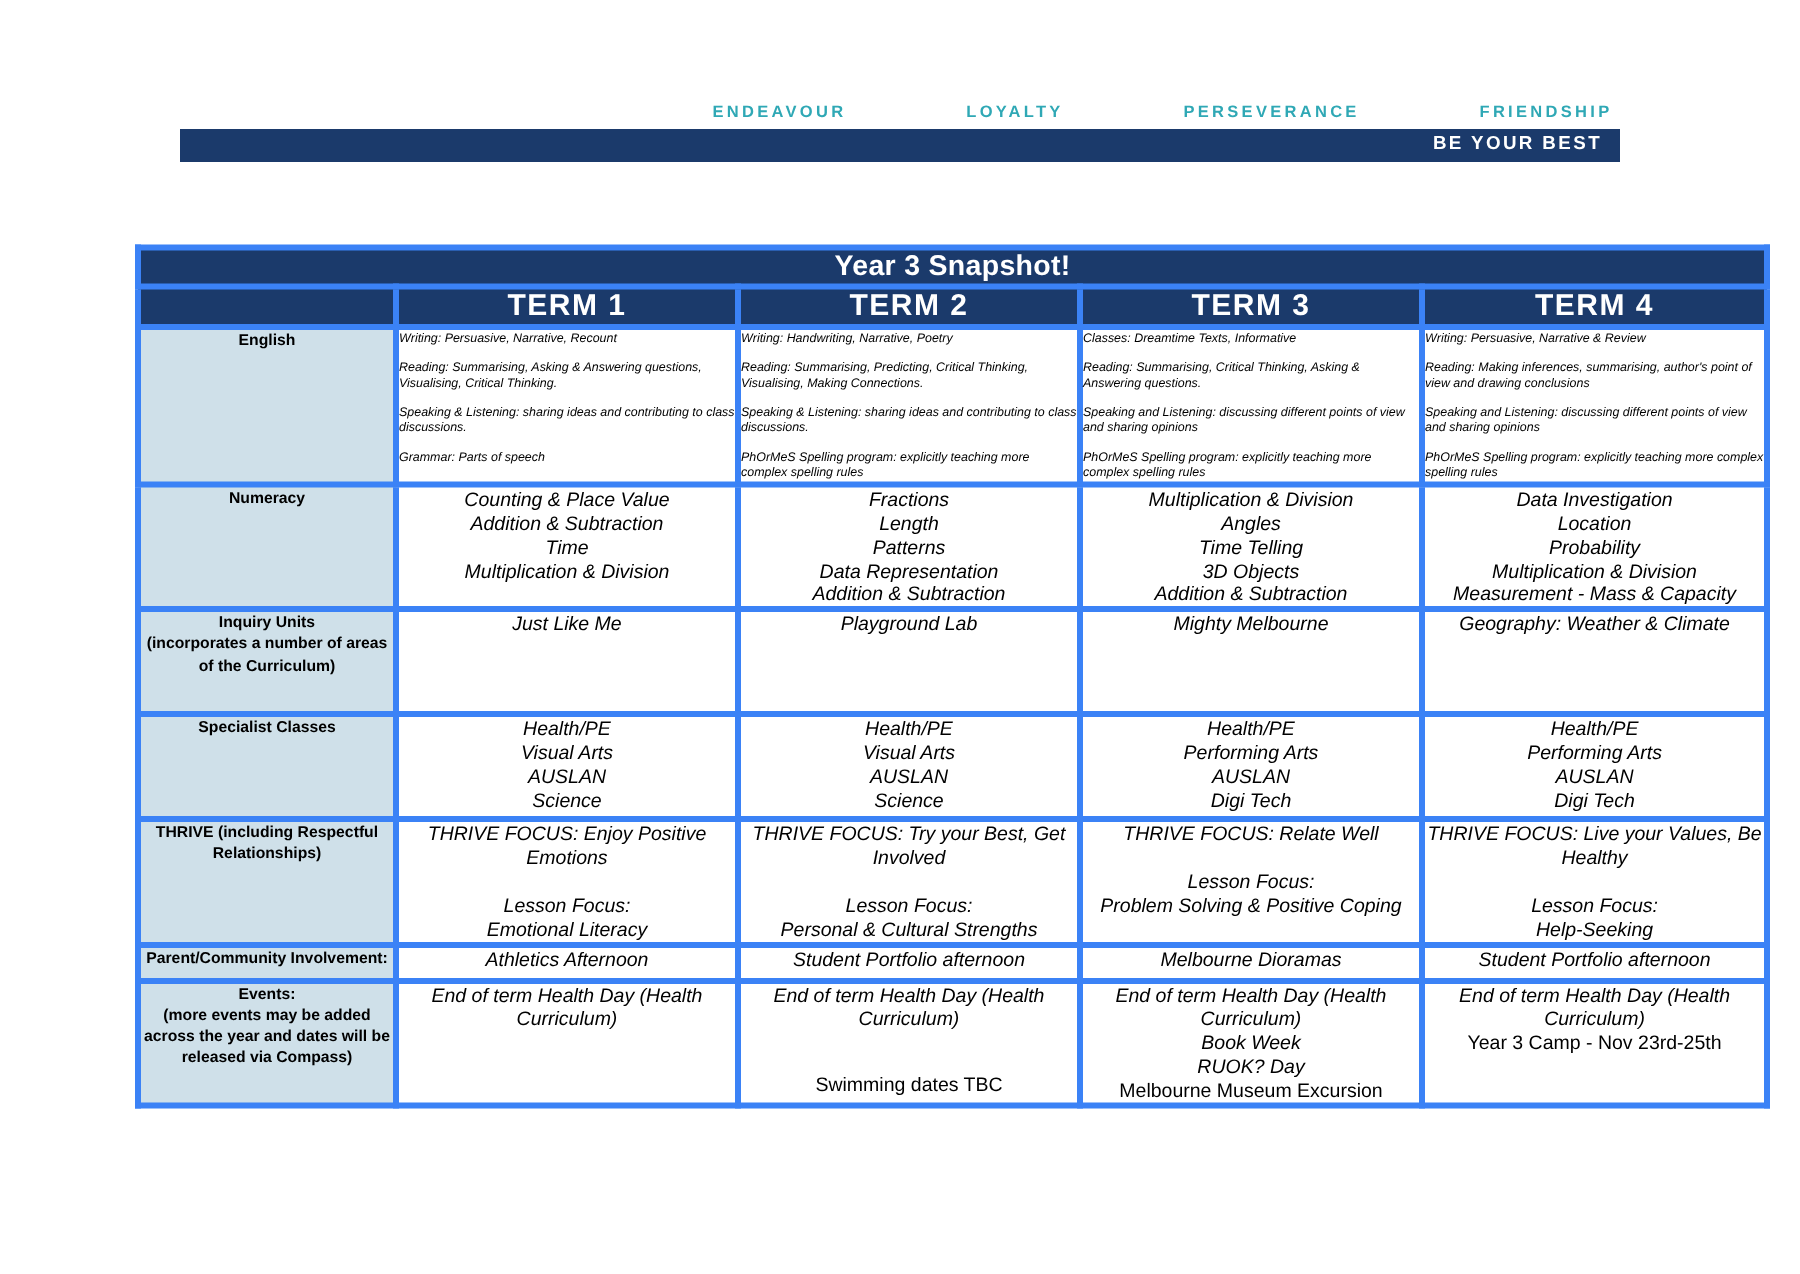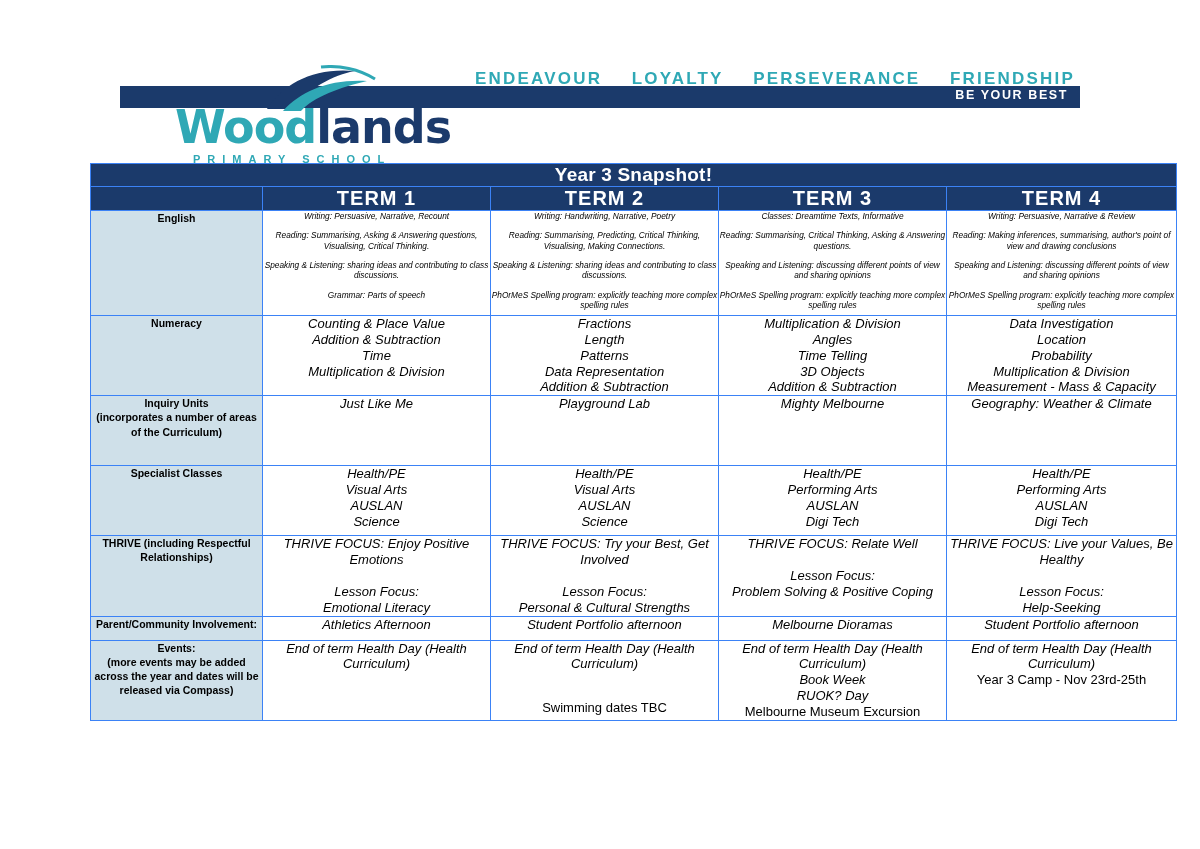--- a/index.html
+++ b/index.html
@@ -38,21 +38,21 @@
     height: 22px;
     background: #1b3a6b;
   }
   .motto-row {
     position: absolute;
     left: 355px;
     top: 9px;
     width: 600px;
     display: flex;
     justify-content: space-between;
-    font-size: 17px;
+    font-size: 11px;
     letter-spacing: 2.2px;
     color: #2fa8b5;
     font-weight: bold;
   }
   .be-your-best {
     position: absolute;
     right: 12px;
     top: 28px;
     font-size: 12.5px;
     letter-spacing: 1.6px;
@@ -97,21 +97,21 @@
   
   .snapshot {
     position: absolute;
     left: 90px;
     top: 163px;
     width: 1086px;
     border-collapse: collapse;
     table-layout: fixed;
   }
   .snapshot td, .snapshot th {
-    border: 1px solid #3b82f6;
+    border: 4px solid #3b82f6;
     vertical-align: top;
     padding: 0;
   }
   .title-cell {
     background: #1b3a6b;
     color: #ffffff;
     font-size: 19px;
     font-weight: bold;
     text-align: center;
     padding: 7px 0 8px 0;
@@ -142,21 +142,21 @@
     font-size: 13px;
     text-align: center;
     padding: 4px 5px 6px 5px;
     line-height: 1.22;
   }
   .cell.italic { font-style: italic; }
   .cell .line { display: block; }
   .eng-cell {
     font-size: 8.3px;
     font-style: italic;
-    text-align: center;
+    text-align: left;
     padding: 6px 7px 6px 7px;
     line-height: 1.25;
   }
   .eng-cell p {
     margin: 0 0 9px 0;
   }
   .eng-cell p:last-child { margin-bottom: 0; }
 
   .h-english { height: 105px; }
   .h-numeracy { height: 72px; }
@@ -174,31 +174,20 @@
   <div class="header">
     <div class="header-bar"></div>
     <div class="motto-row">
       <span>ENDEAVOUR</span>
       <span>LOYALTY</span>
       <span>PERSEVERANCE</span>
       <span>FRIENDSHIP</span>
     </div>
     <div class="be-your-best">BE YOUR BEST</div>
 
-    <div class="logo-wrap">
-      <svg class="logo-swoosh" viewBox="0 0 120 48">
-        <path d="M4 44 C 20 18, 52 2, 92 6 C 70 10, 44 24, 30 44 Z" fill="#1b3a6b"></path>
-        <path d="M20 46 C 38 26, 66 14, 104 16 C 78 22, 50 32, 38 46 Z" fill="#2fa8b5"></path>
-        <path d="M58 2 C 76 0, 96 4, 112 14" stroke="#2fa8b5" stroke-width="3" fill="none"></path>
-      </svg>
-      <div class="logo-word">
-        <span class="wood">Wood</span><span class="lands">lands</span>
-      </div>
-      <div class="logo-sub">PRIMARY SCHOOL</div>
-    </div>
   </div>
 
   <table class="snapshot">
     <colgroup>
       <col style="width:172px">
       <col style="width:228px">
       <col style="width:228px">
       <col style="width:228px">
       <col style="width:230px">
     </colgroup>

